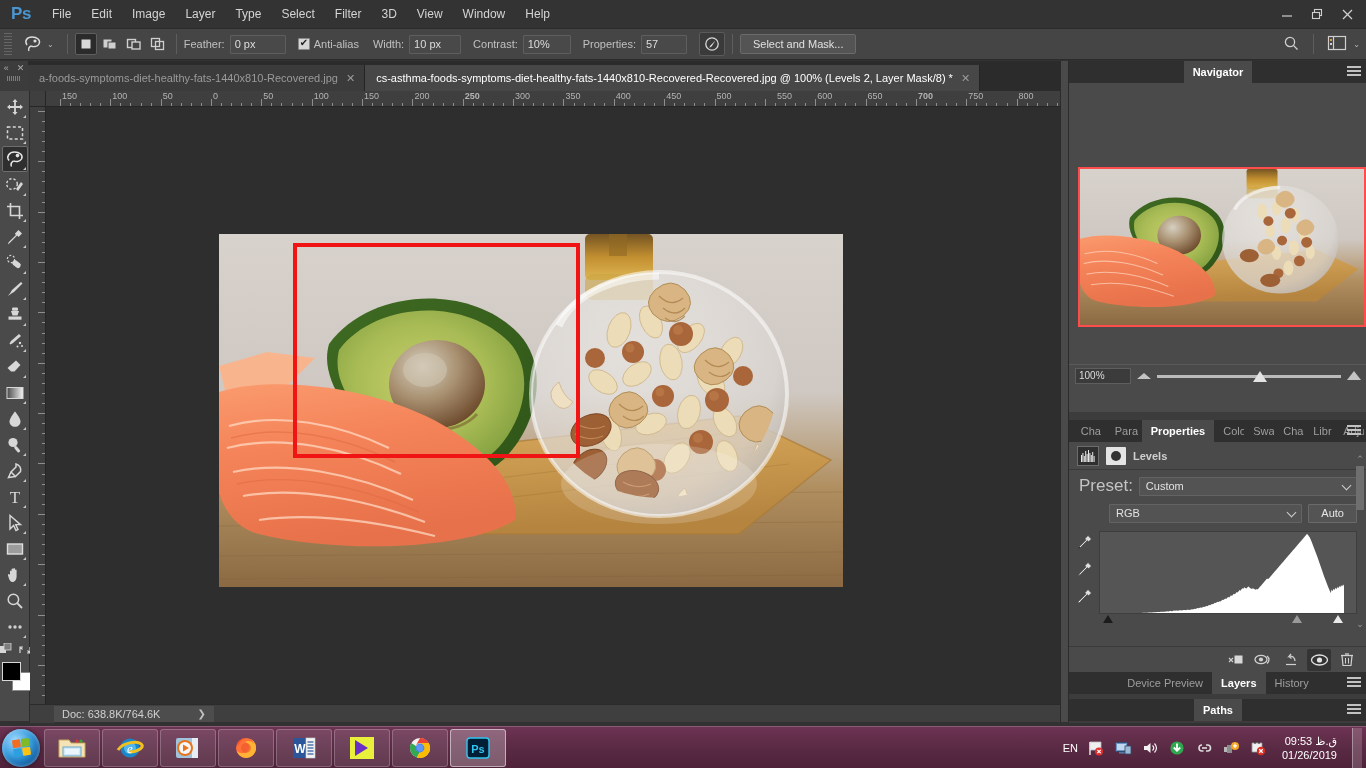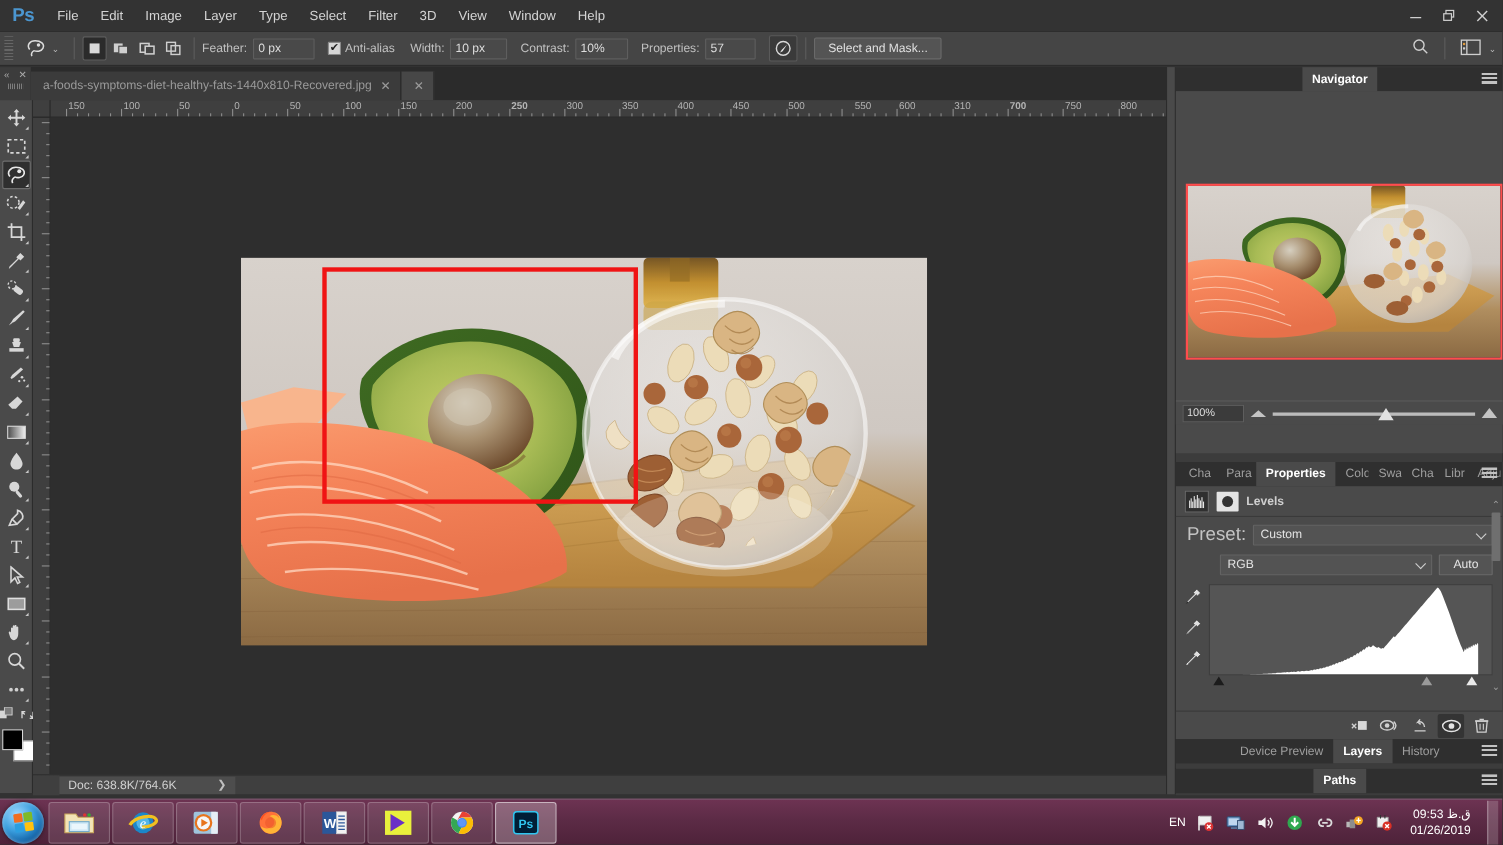--- a/index.html
+++ b/index.html
@@ -451,20 +451,21 @@
         <span>«</span>
         <span>✕</span>
       </div>
       <div class="grip2"></div>
     </div>
     <div class="doc-tab inactive">
       <span>a-foods-symptoms-diet-healthy-fats-1440x810-Recovered.jpg</span>
       <span class="x">✕</span>
     </div>
     <div class="doc-tab active">
+      <span>cs-asthma-foods-symptoms-diet-healthy-fats-1440x810-Recovered-Recovered.jpg @ 100% (Levels 2, Layer Mask/8) *</span>
       <span class="x">✕</span>
     </div>
     <div class="tabs-overflow">»</div>
   </div>
 
   <div class="toolbar">
     <div class="tool">
       <svg width="18" height="18" viewBox="0 0 18 18">
           <path d="M9 1 L11.6 4 L9.9 4 L9.9 8.1 L14 8.1 L14 6.4 L17 9 L14 11.6 L14 9.9 L9.9 9.9 L9.9 14 L11.6 14 L9 17 L6.4 14 L8.1 14 L8.1 9.9 L4 9.9 L4 11.6 L1 9 L4 6.4 L4 8.1 L8.1 8.1 L8.1 4 L6.4 4 Z" fill="#d7d7d7"></path>
         </svg>
@@ -722,21 +723,21 @@
       <div class="tick min" style="left: 754.99px;"></div>
       <div class="tick min" style="left: 765.06px;"></div>
       <div class="tick min" style="left: 775.13px;"></div>
       <div class="tick maj" style="left: 785.2px;"></div>
       <div class="rlabel" style="left: 787.2px;">600</div>
       <div class="tick min" style="left: 795.27px;"></div>
       <div class="tick min" style="left: 805.34px;"></div>
       <div class="tick min" style="left: 815.41px;"></div>
       <div class="tick min" style="left: 825.48px;"></div>
       <div class="tick maj" style="left: 835.55px;"></div>
-      <div class="rlabel" style="left: 837.55px;">310</div>
+      <div class="rlabel" style="left: 837.55px;">650</div>
       <div class="tick min" style="left: 845.62px;"></div>
       <div class="tick min" style="left: 855.69px;"></div>
       <div class="tick min" style="left: 865.76px;"></div>
       <div class="tick min" style="left: 875.83px;"></div>
       <div class="tick maj" style="left: 885.9px;"></div>
       <div class="rlabel" style="left: 887.9px; font-weight: bold;">700</div>
       <div class="tick min" style="left: 895.97px;"></div>
       <div class="tick min" style="left: 906.04px;"></div>
       <div class="tick min" style="left: 916.11px;"></div>
       <div class="tick min" style="left: 926.18px;"></div>

